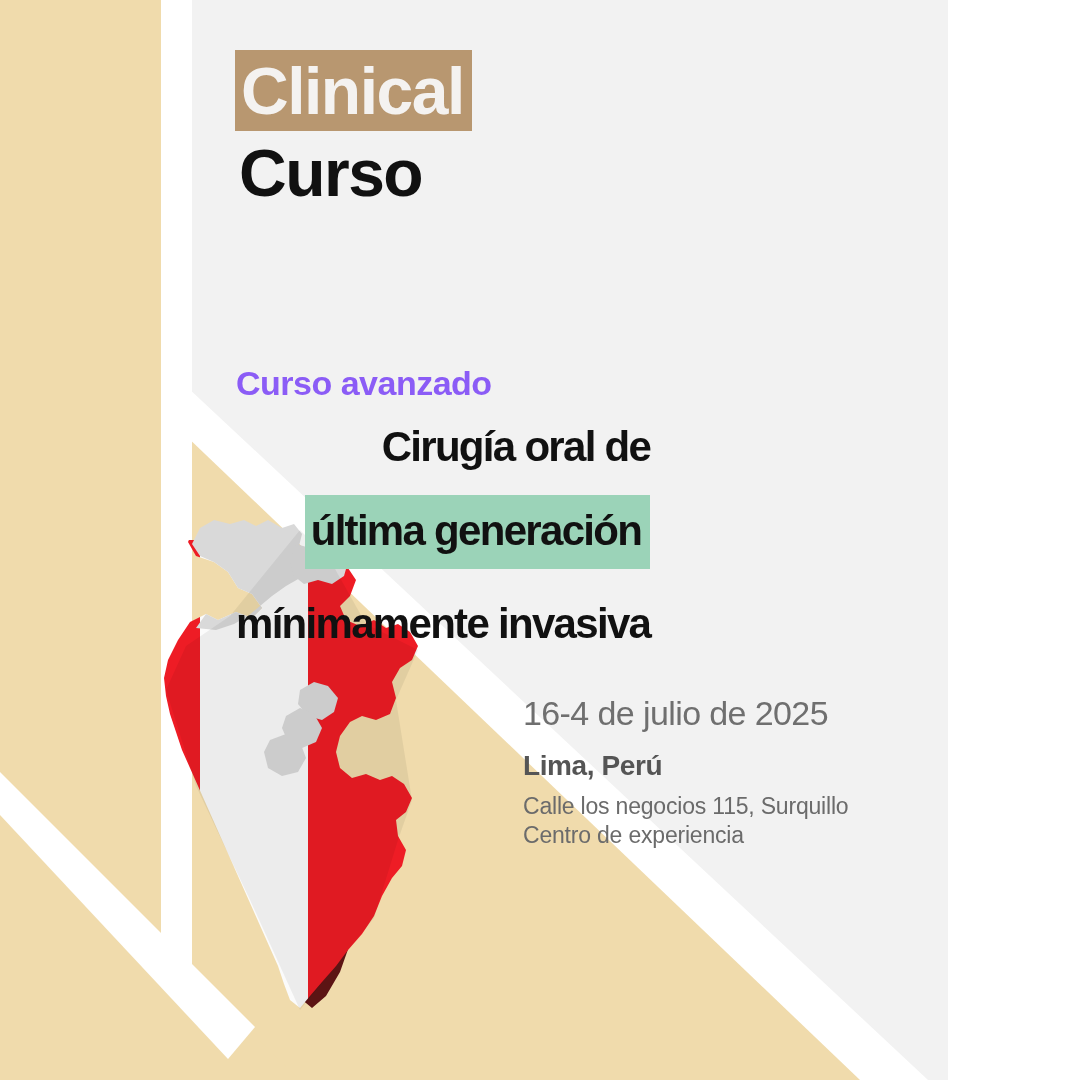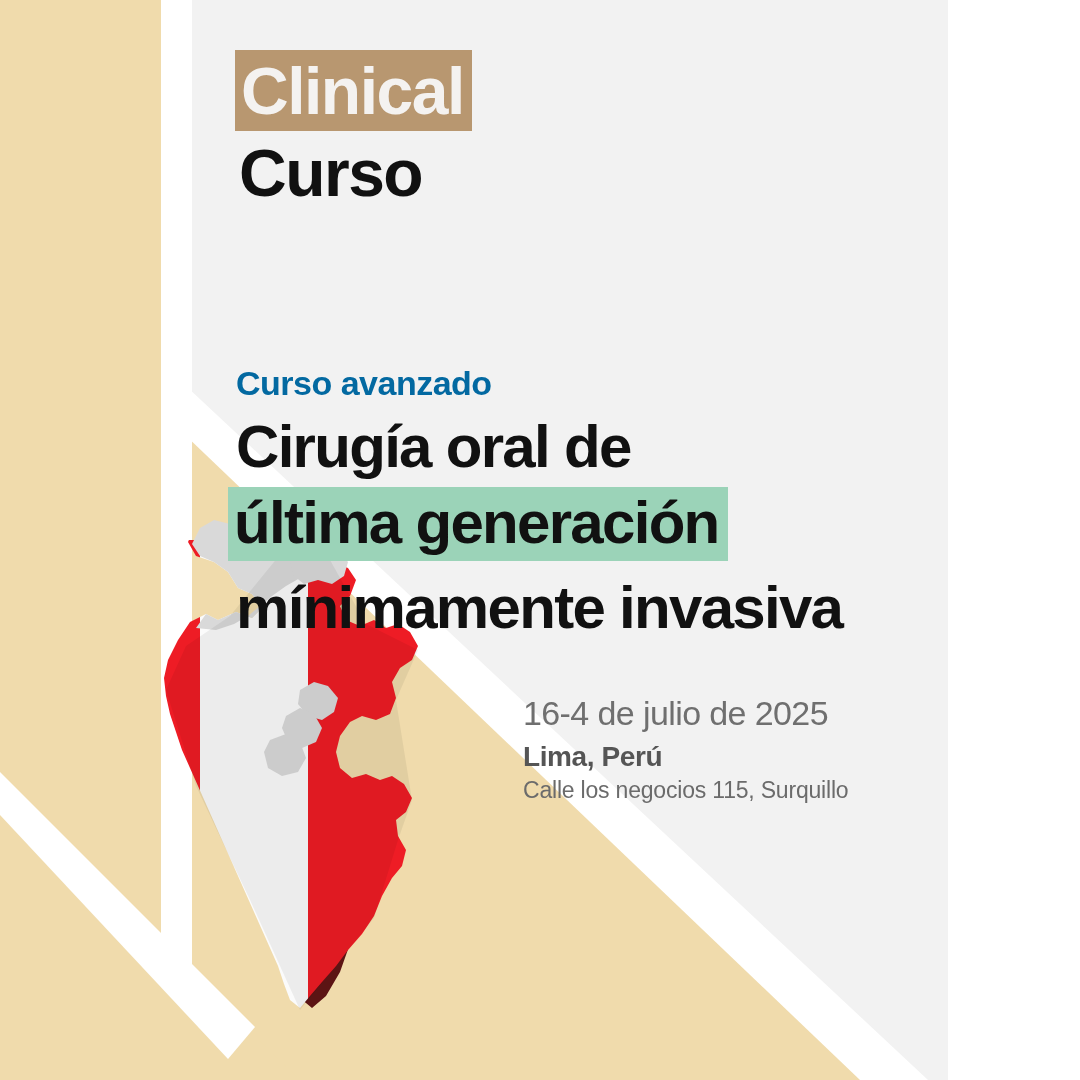--- a/index.html
+++ b/index.html
@@ -56,41 +56,42 @@
     left: 236px;
     top: 363px;
     z-index: 6;
   }
   .kicker {
     display: block;
     font-weight: bold;
     font-size: 34px;
     line-height: 40px;
     letter-spacing: -0.5px;
-    color: #0369a1;
+    color: #8b5cf6;
     white-space: nowrap;
   }
   .headline {
     display: block;
     font-weight: bold;
-    font-size: 60px;
+    font-size: 42px;
     line-height: 69px;
     letter-spacing: -1.7px;
     color: #111111;
     white-space: nowrap;
     margin-top: 9px;
+    text-align: right;
   }
   .headline-hl {
     display: inline-block;
     background: #9bd3b8;
     padding: 1px 9px 4px 6px;
     margin-left: -8px;
   }
-  .headline-2 { margin-top: 6px; }
-  .headline-3 { margin-top: 12px; }
+  .headline-2 { margin-top: 14px; }
+  .headline-3 { margin-top: 20px; }
 
   .details-block {
     position: absolute;
     left: 523px;
     top: 692px;
     z-index: 6;
   }
   .detail-date {
     display: block;
     font-size: 34px;
@@ -100,31 +101,31 @@
     white-space: nowrap;
   }
   .detail-city {
     display: block;
     font-size: 28px;
     font-weight: bold;
     line-height: 38px;
     letter-spacing: -0.4px;
     color: #555555;
     white-space: nowrap;
-    margin-top: 4px;
+    margin-top: 13px;
   }
   .detail-addr {
     display: block;
     font-size: 23px;
     line-height: 29px;
     letter-spacing: -0.2px;
     color: #6b6b6b;
     white-space: nowrap;
   }
-  .detail-addr-first { }
+  .detail-addr-first { margin-top: 7px; }
 </style>
 </head>
 <body>
 
 <div id="poster">
 
   <svg class="bg-layer" viewBox="0 0 1080 1080" width="1080" height="1080" xmlns="http://www.w3.org/2000/svg">
 
     <rect x="0" y="0" width="1080" height="1080" fill="#f2f2f2"></rect>
 
@@ -249,15 +250,16 @@
     <span class="headline headline-2">
       <span class="headline-hl">última generación</span>
     </span>
     <span class="headline headline-3">mínimamente invasiva</span>
   </div>
 
   <div class="details-block">
     <span class="detail-date">16-4 de julio de 2025</span>
     <span class="detail-city">Lima, Perú</span>
     <span class="detail-addr detail-addr-first">Calle los negocios 115, Surquillo</span>
+    <span class="detail-addr">Centro de experiencia</span>
   </div>
 
 </div>
 
 </body></html>

